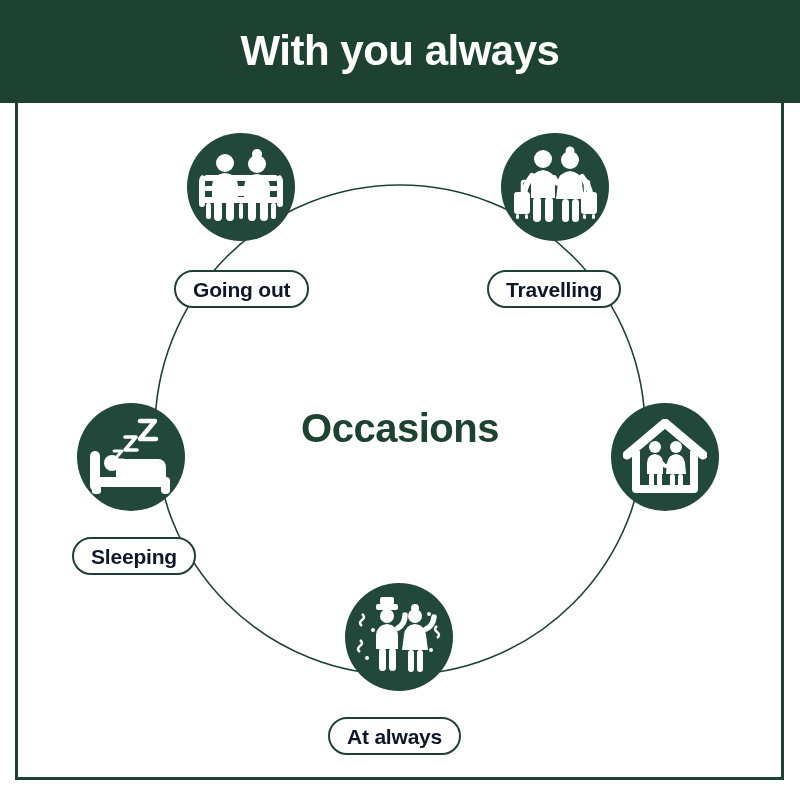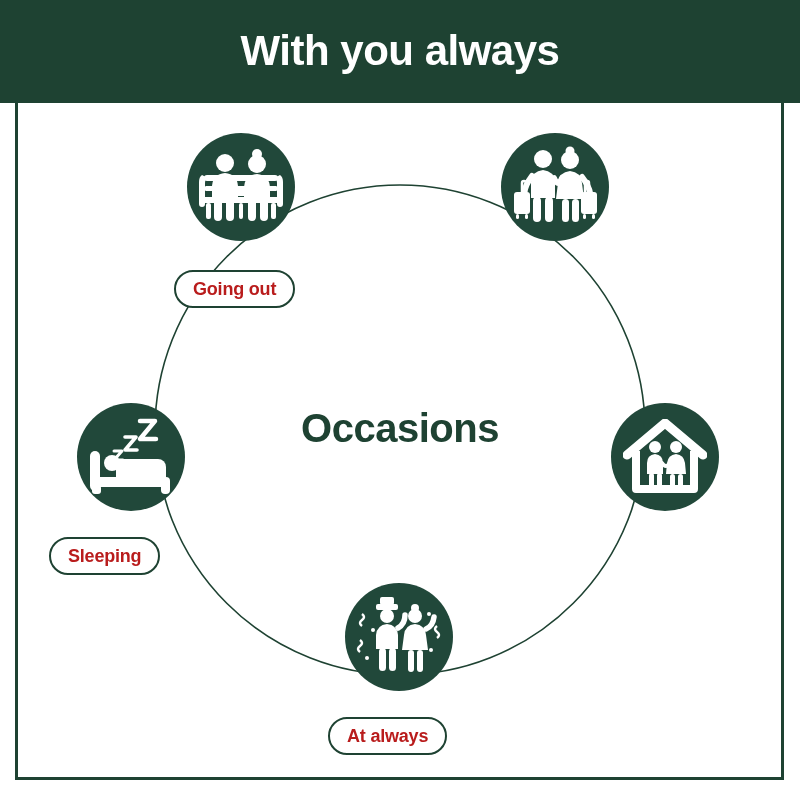--- a/index.html
+++ b/index.html
@@ -69,22 +69,22 @@
     height:38px;
     border:2.5px solid #1e4232;
     border-radius:20px;
     background:#ffffff;
     display:flex;align-items:center;justify-content:center;
     padding:0 17px;
     box-sizing:border-box;
     white-space:nowrap;
   }
   .pill span{
-    color:#b91c1c;
-    font-size:18px;
+    color:#0f172a;
+    font-size:21px;
     font-weight:bold;
     letter-spacing:-0.2px;
     line-height:1;
   }
 </style>
 </head>
 <body>
 
 <div class="page">
 
@@ -164,20 +164,23 @@
         <rect x="60" y="53" width="7" height="23" rx="3.5"></rect>
 
         <path d="M70 31 q7 9 8 16" fill="none" stroke="#ffffff" stroke-width="6" stroke-linecap="round"></path>
 
         <rect x="69" y="46" width="16" height="22" rx="3"></rect>
         <path d="M73 46 v-9 a2 2 0 0 1 4 0 v9" fill="none" stroke="#ffffff" stroke-width="2.5"></path>
         <rect x="71" y="68" width="3" height="5" rx="1.5"></rect>
         <rect x="80" y="68" width="3" height="5" rx="1.5"></rect>
       </svg>
     </span>
+  </div>
+  <div class="pill" style="left:487px;top:270px;">
+    <span>Travelling</span>
   </div>
 
   <div class="node" style="left:611px;top:403px;">
     <span>
       <svg width="84" height="76" viewBox="0 0 84 76" fill="none">
 
         <path d="M4 36 L42 4 L80 36" stroke="#ffffff" stroke-width="9" stroke-linecap="round" stroke-linejoin="round"></path>
 
         <path d="M13 32 V70 H71 V32" stroke="#ffffff" stroke-width="8" stroke-linejoin="round"></path>
 
@@ -247,17 +250,17 @@
 
         <rect x="28" y="42" width="50" height="26" rx="8"></rect>
 
         <rect x="4" y="60" width="78" height="10" rx="4"></rect>
 
         <rect x="4" y="68" width="9" height="9" rx="3"></rect>
         <rect x="73" y="62" width="9" height="15" rx="4"></rect>
       </svg>
     </span>
   </div>
-  <div class="pill" style="left:49px;top:537px;">
+  <div class="pill" style="left:72px;top:537px;">
     <span>Sleeping</span>
   </div>
 
 </div>
 
 </body></html>

